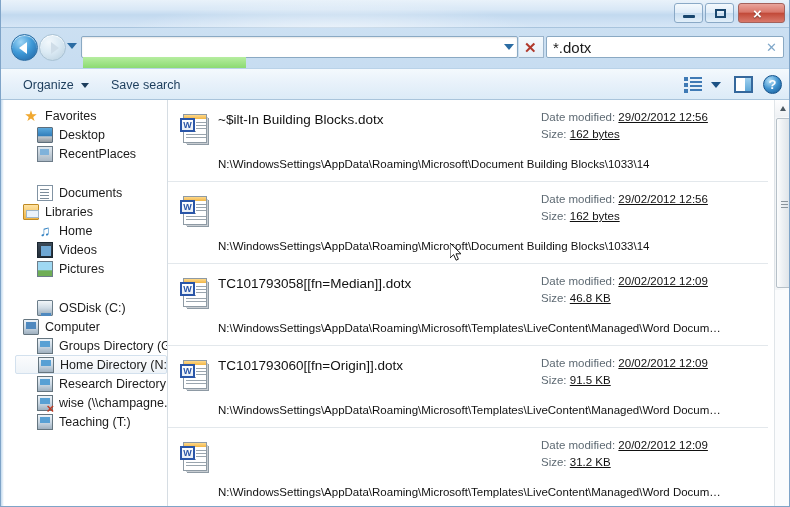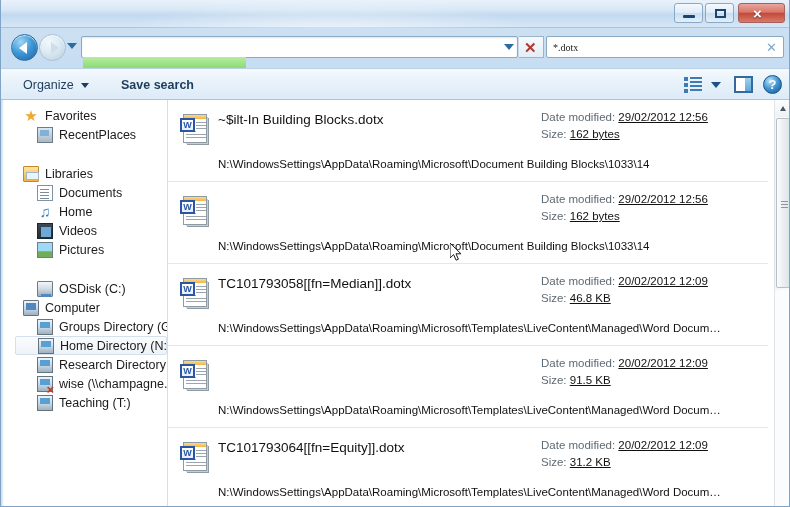--- a/index.html
+++ b/index.html
@@ -160,23 +160,23 @@
   #searchbox {
     position:absolute; left: 545px; top:8px;
     width: 238px; height:22px;
     background:#ffffff;
     border:1px solid #8aa9c3;
     border-radius:2px;
     display:flex; align-items:center;
     padding: 0 6px;
   }
   #search-value {
-    flex:1; font-size:10px; color:#1a1a1a;
+    flex:1; font-size:15px; color:#1a1a1a;
     border:none; outline:none; background:transparent;
-    font-family:Liberation Serif, serif;
+    font-family:Liberation Sans, sans-serif;
   }
   #search-clear {
     font-size:13px; color:#7fa7c9; cursor:pointer; padding-left:4px;
   }
 
   
   #cmdbar {
     position:absolute; left:0; top:68px;
     width:790px; height:32px;
     background: linear-gradient(to bottom, #f4f9fd 0%, #e7f1fa 50%, #dcebf7 100%);
@@ -190,21 +190,21 @@
     padding: 0 6px; cursor:pointer;
     white-space:nowrap;
   }
   #cmd-organize { left: 16px; }
   #cmd-organize .caret {
     display:inline-block; margin-left:7px;
     width:0;height:0;
     border-left:4px solid transparent; border-right:4px solid transparent;
     border-top:5px solid #1c3d5c;
   }
-  #cmd-savesearch { left: 114px; font-weight: bold; }
+  #cmd-savesearch { left: 104px; }
   #cmd-viewicon {
     position:absolute; right:89px; top:7px;
     width:18px; height:18px; cursor:pointer;
   }
   .vi-col { position:absolute; width:4px; background:#3f7ab5; }
   .vi-line { position:absolute; height:2px; background:#3f7ab5; }
   #cmd-viewcaret {
     position:absolute; right:70px; top:13px;
     width:0;height:0;
     border-left:5px solid transparent; border-right:5px solid transparent;
@@ -472,35 +472,39 @@
 
     <div id="navpane">
       <div id="navpane-edge"></div>
 
       <div class="nav-group">
         <div class="nav-row root">
           <span class="nav-ico ico-star">★</span>
           <span>Favorites</span>
         </div>
         <div class="nav-row child">
+          <span class="nav-ico ico-desktop"></span>
+          <span>Desktop</span>
+        </div>
+        <div class="nav-row child">
           <span class="nav-ico ico-recent"></span>
           <span>RecentPlaces</span>
         </div>
       </div>
 
       <div class="nav-spacer"></div>
 
       <div class="nav-group">
+        <div class="nav-row child">
+          <span class="nav-ico ico-doc"></span>
+          <span>Documents</span>
+        </div>
         <div class="nav-row root">
           <span class="nav-ico ico-lib"></span>
           <span>Libraries</span>
-        </div>
-        <div class="nav-row child">
-          <span class="nav-ico ico-doc"></span>
-          <span>Documents</span>
         </div>
         <div class="nav-row child">
           <span class="nav-ico ico-music">♫</span>
           <span>Home</span>
         </div>
         <div class="nav-row child">
           <span class="nav-ico ico-vid"></span>
           <span>Videos</span>
         </div>
         <div class="nav-row child">
@@ -599,38 +603,38 @@
       </div>
 
       <div class="file-row">
         <div class="file-icon">
           <div class="wico-page"></div>
             <div class="wico-top"></div>
           <div class="wico-lines"></div>
             <div class="wico-lines2"></div>
           <div class="wico-w">W</div>
         </div>
+        <div class="file-name">TC101793060[[fn=Origin]].dotx</div>
         <div class="file-meta">
           <div><span>Date modified:</span>
             <b>20/02/2012 12:09</b></div>
           <div><span>Size:</span>
             <b>91.5 KB</b></div>
         </div>
         <div class="file-path">N:\WindowsSettings\AppData\Roaming\Microsoft\Templates\LiveContent\Managed\Word Docum…</div>
       </div>
 
       <div class="file-row">
         <div class="file-icon">
           <div class="wico-page"></div>
             <div class="wico-top"></div>
           <div class="wico-lines"></div>
             <div class="wico-lines2"></div>
           <div class="wico-w">W</div>
         </div>
-        <div class="file-name">TC101793064[[fn=Equity]].dotx</div>
         <div class="file-meta">
           <div><span>Date modified:</span>
             <b>20/02/2012 12:09</b></div>
           <div><span>Size:</span>
             <b>31.2 KB</b></div>
         </div>
         <div class="file-path">N:\WindowsSettings\AppData\Roaming\Microsoft\Templates\LiveContent\Managed\Word Docum…</div>
       </div>
 
     </div>

